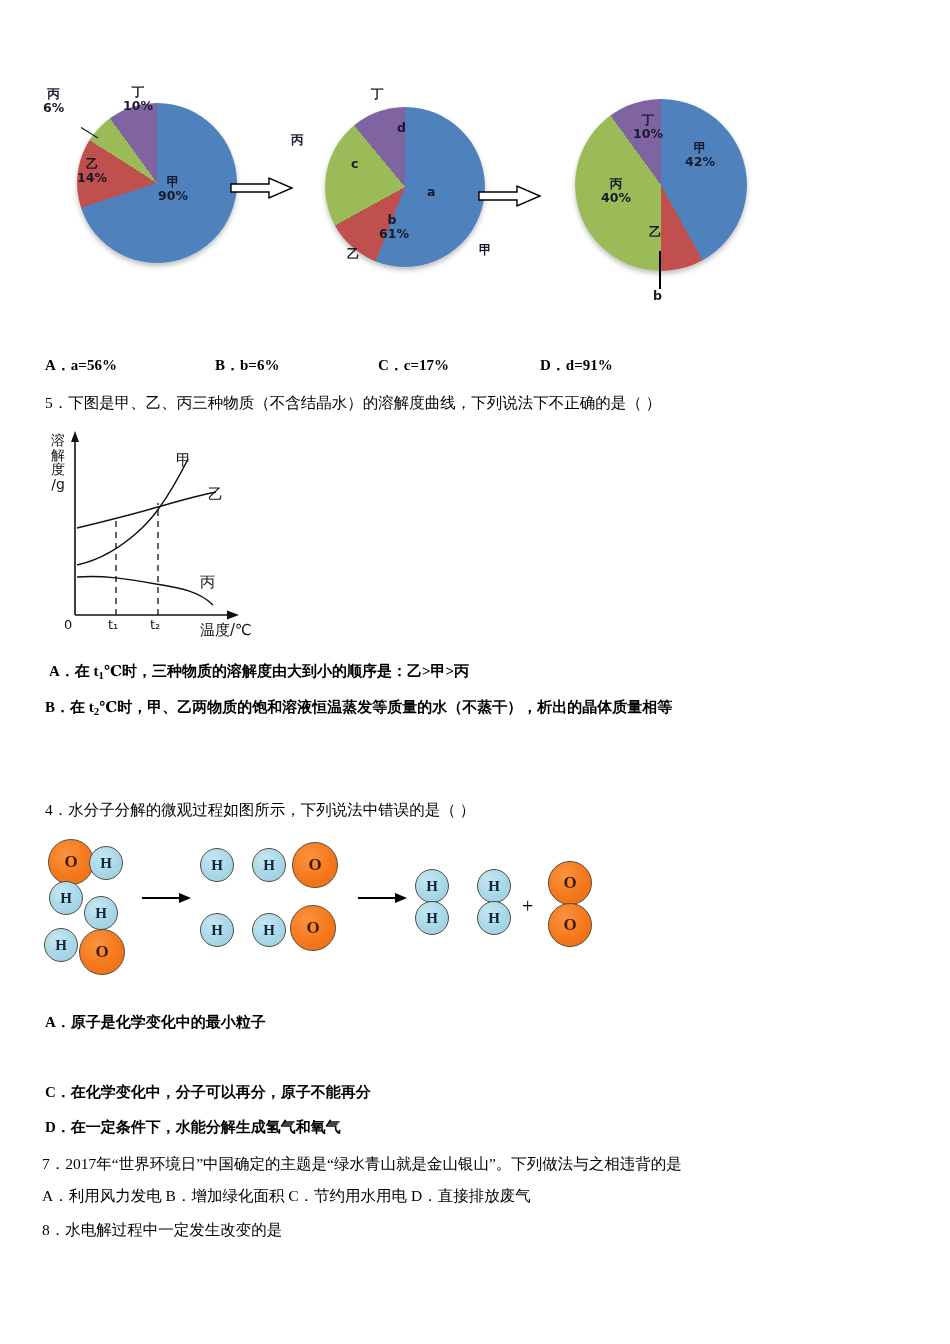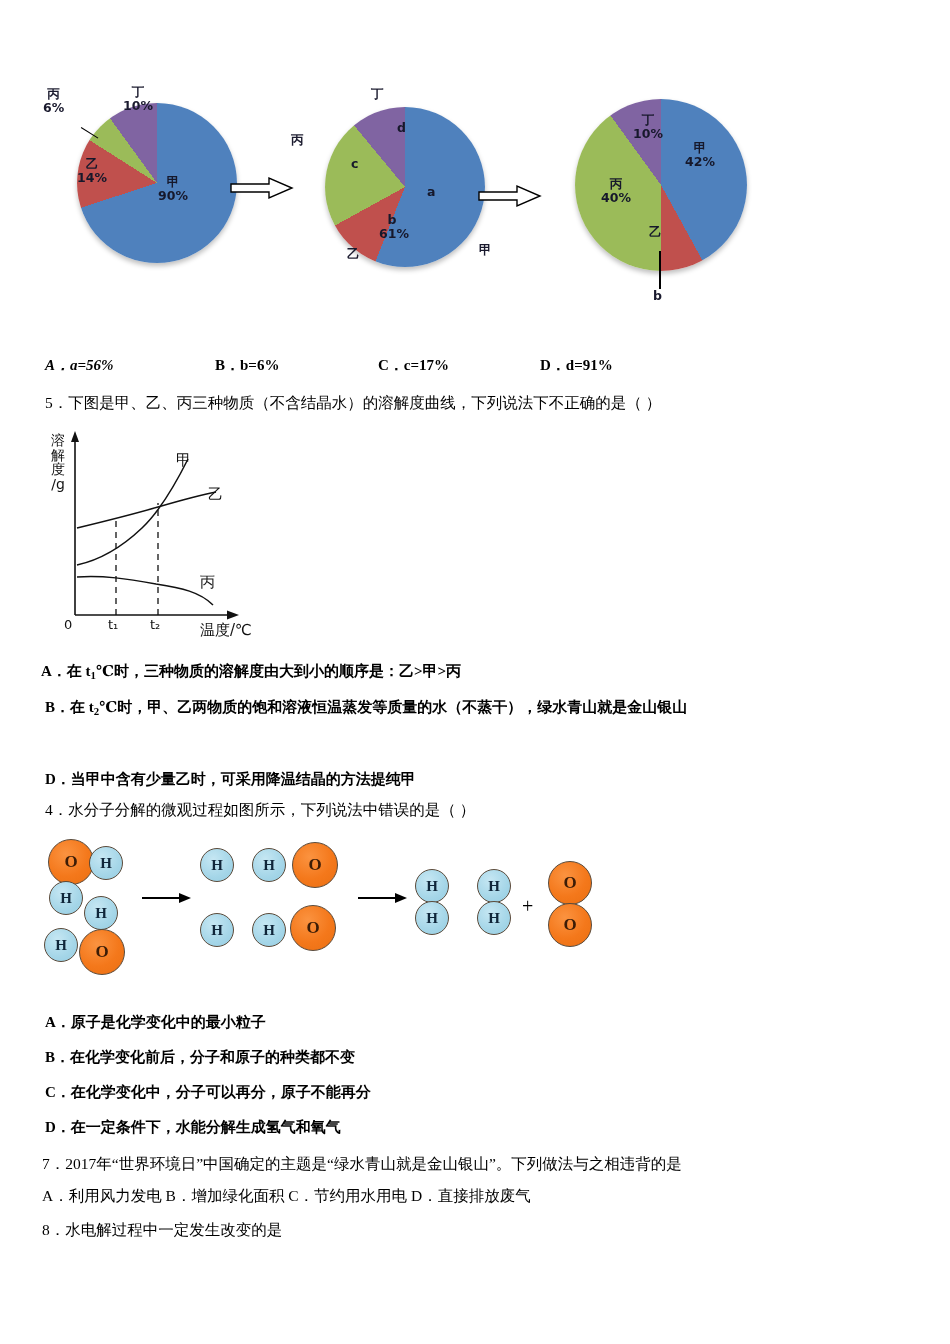--- a/index.html
+++ b/index.html
@@ -244,21 +244,21 @@
       </div>
 
       <div class="leader" style="left:126px; top:166px; width:1.6px; height:38px;"></div>
       <div class="pie-label" style="left:120px; top:204px;">
         <span>b</span>
       </div>
     </div>
 
   </div>
 
-  <div class="txt opt" style="left:45px; top:356px;font-style:italic;">
+  <div class="txt opt" style="left:45px; top:356px;">
     <span>A．</span><span>a=56%</span>
   </div>
   <div class="txt opt" style="left:215px; top:356px;">
     <span>B．</span><span>b=6%</span>
   </div>
   <div class="txt opt" style="left:378px; top:356px;">
     <span>C．</span><span>c=17%</span>
   </div>
   <div class="txt opt" style="left:540px; top:356px;">
     <span>D．</span><span>d=91%</span>
@@ -297,28 +297,25 @@
     <div class="curve-label" style="left:128px; top:26px;">甲</div>
     <div class="curve-label" style="left:160px; top:60px;">乙</div>
     <div class="curve-label" style="left:152px; top:148px;">丙</div>
 
     <div class="sol-axis-text" style="left:16px; top:192px;">0</div>
     <div class="sol-axis-text" style="left:60px; top:192px;">t₁</div>
     <div class="sol-axis-text" style="left:102px; top:192px;">t₂</div>
     <div class="sol-axis-text" style="left:152px; top:196px; font-size:15px;">温度/℃</div>
   </div>
 
-  <div class="txt opt" style="left:41px; top:662px;">
+  <div class="txt opt" style="left:49px; top:662px;">
     <span>A．</span><span>在 t</span><sub>1</sub><span>℃时，三种物质的溶解度由大到小的顺序是：乙&gt;甲&gt;丙</span>
   </div>
   <div class="txt opt" style="left:45px; top:698px;">
-    <span>B．</span><span>在 t</span><sub>2</sub><span>℃时，甲、乙两物质的饱和溶液恒温蒸发等质量的水（不蒸干），绿水青山就是金山银山</span>
-  </div>
-  <div class="txt opt" style="left:45px; top:770px;">
-    <span>D．</span><span>当甲中含有少量乙时，可采用降温结晶的方法提纯甲</span>
+    <span>B．</span><span>在 t</span><sub>2</sub><span>℃时，甲、乙两物质的饱和溶液恒温蒸发等质量的水（不蒸干），析出的晶体质量相等</span>
   </div>
 
   <div class="txt q" style="left:45px; top:800px;">4．水分子分解的微观过程如图所示，下列说法中错误的是（ ）</div>
 
   <div class="molecules">
 
     <div class="atom o" style="left:8px; top:6px; width:46px; height:46px; font-size:17px;">
       <span>O</span>
       </div>
     <div class="atom h" style="left:49px; top:13px; width:34px; height:34px; font-size:15px;">
@@ -389,23 +386,20 @@
       <span>O</span>
       </div>
     <div class="atom o" style="left:508px; top:70px; width:44px; height:44px; font-size:17px;">
       <span>O</span>
       </div>
   </div>
 
   <div class="txt opt" style="left:45px; top:1013px;">
     <span>A．</span><span>原子是化学变化中的最小粒子</span>
   </div>
-  <div class="txt opt" style="left:45px; top:1048px;">
-    <span>B．</span><span>在化学变化前后，分子和原子的种类都不变</span>
-  </div>
   <div class="txt opt" style="left:45px; top:1083px;text-align:center;">
     <span>C．</span><span>在化学变化中，分子可以再分，原子不能再分</span>
   </div>
   <div class="txt opt" style="left:45px; top:1118px;">
     <span>D．</span><span>在一定条件下，水能分解生成氢气和氧气</span>
   </div>
 
   <div class="txt q" style="left:42px; top:1154px;">7．2017年“世界环境日”中国确定的主题是“绿水青山就是金山银山”。下列做法与之相违背的是</div>
   <div class="txt opt-plain" style="left:42px; top:1186px;">A．利用风力发电  B．增加绿化面积   C．节约用水用电   D．直接排放废气</div>
 

